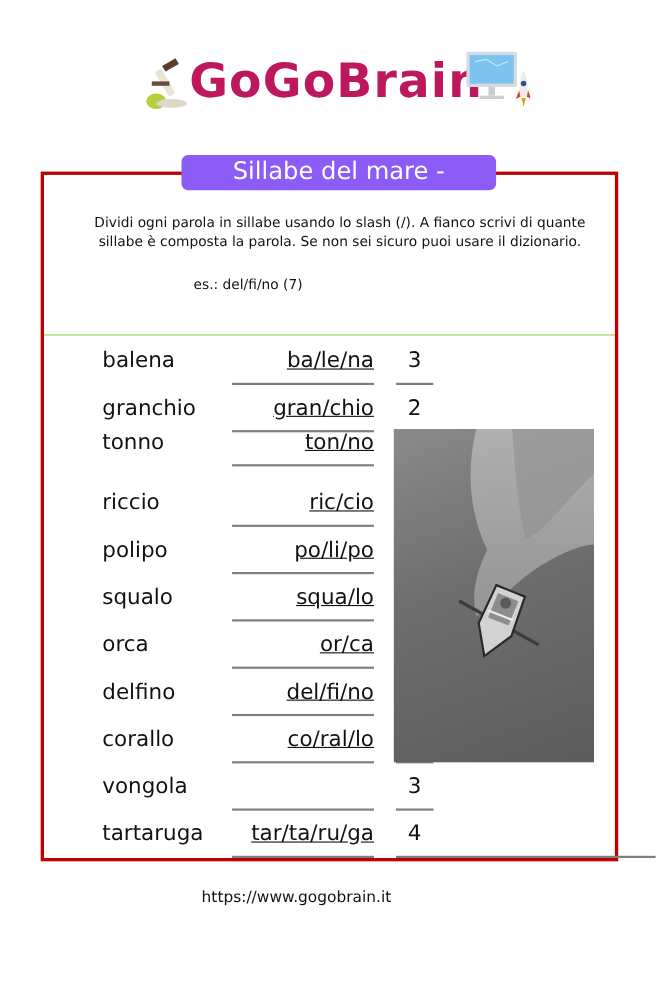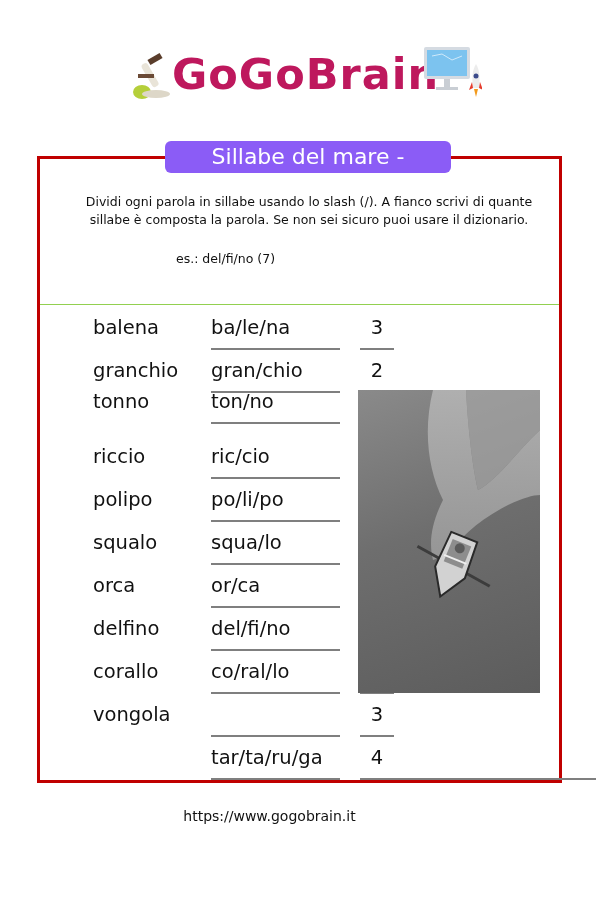--- a/index.html
+++ b/index.html
@@ -19,21 +19,21 @@
                 font-family:"DejaVu Sans", sans-serif; font-size:22px; line-height:32px; }
 
   .instructions { position:absolute; left:74px; top:193px; width:470px;
                   font-family:"DejaVu Sans", sans-serif; font-size:12.5px; line-height:18px; color:#111;text-align:center; }
   .example { position:absolute; left:176px; top:250px; font-size:12.5px; line-height:18px; }
 
   .divider { position:absolute; left:40px; top:304px; width:519px; height:1px; background:#92d050; }
 
   .row { position:absolute; left:0; width:504px; height:43px;margin-left:43px; }
   .word { position:absolute; left:50px; top:0; font-size:19.5px; line-height:30px; }
-  .syll { position:absolute; left:168px; width:129px; top:0; text-align:left; font-size:19.5px; line-height:30px; }
+  .syll { position:absolute; left:168px; width:129px; top:0; text-align:right; font-size:19.5px; line-height:30px;text-decoration:underline; }
   .count { position:absolute; left:317px; width:34px; top:0; text-align:center; font-size:19.5px; line-height:30px; }
   .line-syll { position:absolute; left:168px; width:129px; top:35px; height:1.5px; background:#7f7f7f; }
   .line-count { position:absolute; left:317px; width:34px; top:35px; height:1.5px; background:#7f7f7f; }
   .line-long { position:absolute; left:317px; width:236px; top:35px; height:1.5px; background:#7f7f7f; }
 
   .photo { position:absolute; left:358px; top:390px; width:182px; height:303px; overflow:hidden;
            background:linear-gradient(160deg,#8a8a8a 0%,#6e6e6e 45%,#5c5c5c 100%); }
 
   .footer-url { position:absolute; left:0; width:539px; top:808px; text-align:center;
                 font-size:14px; color:#111; }
@@ -138,20 +138,21 @@
       <div class="line-syll"></div>
       <div class="line-count"></div>
     </div>
     <div class="row" style="top: 700px;">
       <span class="word">vongola</span>
       <span class="count">3</span>
       <div class="line-syll"></div>
       <div class="line-count"></div>
     </div>
     <div class="row" style="top: 743px;">
+      <span class="word">tartaruga</span>
       <span class="syll">tar/ta/ru/ga</span>
       <span class="count">4</span>
       <div class="line-syll"></div>
       <div class="line-long"></div>
     </div>
   </div>
 
 <div class="photo">
   <svg width="182" height="303" viewBox="0 0 182 303">
     <defs>

